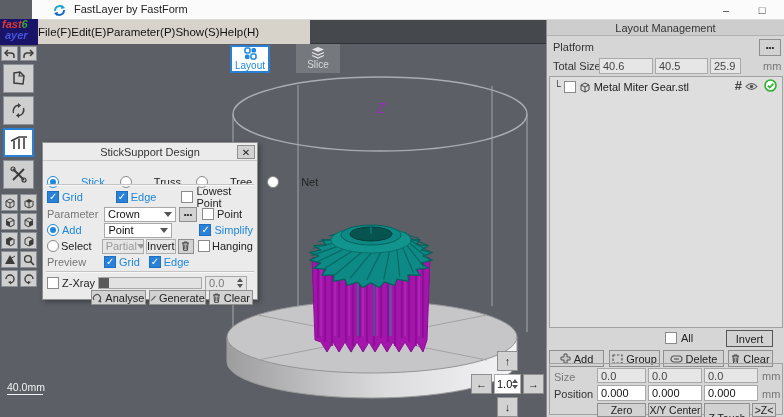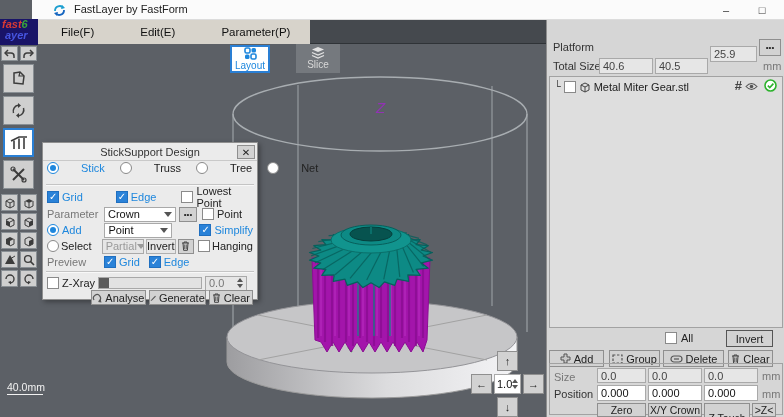--- a/index.html
+++ b/index.html
@@ -4,21 +4,21 @@
 <style>
   html,body{margin:0;padding:0;background:#888;}
   .app{position:relative;width:784px;height:417px;overflow:hidden;
        font-family:"Liberation Sans",sans-serif;font-size:11px;color:#222;
        background:#5c6066;user-select:none;}
   .abs{position:absolute;box-sizing:border-box;}
   
   .titlebar{left:0;top:0;width:784px;height:20px;background:#fbfbfb;border-bottom:1px solid #dcdcdc;display:flex;align-items:center;margin-left:32px;}
   .wbtn{width:36px;height:20px;display:flex;align-items:center;justify-content:center;color:#333;font-size:11px;}
   .menubar{left:38px;top:20px;width:272px;height:24px;background:#d7d3cb;display:flex;align-items:center;}
-  .menuitem{padding:0 23px;font-size:11.5px;color:#111;text-align:center;}
+  .menuitem{padding:0 0;font-size:11.5px;color:#111;text-align:center;}
   .menufill{left:310px;top:20px;width:236px;height:24px;background:#45494e;border-bottom:1px solid #2f3337;}
   .logo{left:0;top:19px;width:38px;height:26px;background:#191467;overflow:hidden;line-height:11px;
         font-weight:bold;font-style:italic;font-size:11px;padding-left:2px;z-index:6;}
   
   .btn{background:#d2d2d2;border:1px solid #8f8f8f;display:flex;align-items:center;justify-content:center;gap:3px;color:#222;box-sizing:border-box;}
   .field{background:#e6e6e6;border:1px solid #a9a9a9;display:flex;align-items:center;padding:0 3px;color:#444;box-sizing:border-box;overflow:hidden;}
   .white{background:#fff;color:#111;}
   .cb{width:12px;height:12px;background:#fff;border:1px solid #8a8a8a;position:relative;flex:none;box-sizing:border-box;}
   .cb.on{background:#2a82d8;border-color:#1f6fc0;}
   .cb.on::after{content:"✓";position:absolute;left:1px;top:-1px;color:#fff;font-size:10px;line-height:12px;}
@@ -298,21 +298,21 @@
     </div>
     <div class="abs btn" style="left:523px;top:330px;width:21px;height:20px">→</div>
     <div class="abs btn" style="left:497px;top:353px;width:21px;height:20px">↓</div>
 
     <div class="abs dlg">
       <div class="abs" style="left:0;top:0;right:0;height:18px;border-bottom:1px solid #c9c9c9;display:flex;align-items:center;justify-content:center">
         <span style="color:#333">StickSupport Design</span>
       </div>
       <div class="abs btn" style="right:2px;top:2px;width:18px;height:14px;font-size:10px">✕</div>
 
-      <div class="drow" style="top:17px;gap:11px">
+      <div class="drow" style="top:31px;gap:11px">
         <span class="rd on"></span>
         <svg width="13" height="12" viewBox="0 0 14 13">
             <path d="M1,5 L7,2 L13,2" fill="none" stroke="#1e87dd" stroke-width="1.4"></path>
             <line x1="3" y1="4.5" x2="3" y2="11" stroke="#1e87dd" stroke-width="1.4"></line>
             <line x1="7" y1="3" x2="7" y2="11" stroke="#1e87dd" stroke-width="1.4"></line>
             <line x1="11" y1="2.5" x2="11" y2="11" stroke="#1e87dd" stroke-width="1.4"></line>
           </svg>
         <span class="blue">Stick</span>
         <span class="rd" style="margin-left:4px"></span>
         <svg width="12" height="12" viewBox="0 0 12 12">
@@ -444,28 +444,31 @@
               <line x1="3.7" y1="3.5" x2="3.7" y2="8" stroke="#444" stroke-width="0.8"></line>
               <line x1="5.3" y1="3.5" x2="5.3" y2="8" stroke="#444" stroke-width="0.8"></line>
             </svg>
           <span>Clear</span>
         </span>
       </div>
     </div>
   </div>
 
   <div class="abs rpanel">
+    <div class="abs rphead">
+      <span>Layout Management</span>
+    </div>
 
     <div class="abs lab" style="left:6px;top:21px">Platform</div>
     <div class="abs btn" style="left:212px;top:19px;width:22px;height:17px;font-size:8px">•••</div>
 
     <div class="abs lab" style="left:6px;top:40px">Total Size</div>
     <div class="abs field" style="left:52px;top:38px;width:54px;height:16px">40.6</div>
     <div class="abs field" style="left:108px;top:38px;width:53px;height:16px">40.5</div>
-    <div class="abs field" style="left:163px;top:26px;width:47px;height:16px">25.9</div>
+    <div class="abs field" style="left:163px;top:38px;width:31px;height:16px">25.9</div>
     <div class="abs graylab" style="left:216px;top:40px">mm</div>
 
     <div class="abs listbox">
       <div style="display:flex;align-items:center;gap:3px;padding:3px 4px;position:relative">
         <span style="color:#555;font-family:'DejaVu Sans Mono',monospace">└</span>
         <span class="cb"></span>
         <svg width="12" height="12" viewBox="0 0 12 12">
             <path d="M2,4 L6,2 L10,4 L10,9 L6,11 L2,9 Z M2,4 L6,6 L10,4 M6,6 L6,11" fill="none" stroke="#444" stroke-width="1"></path>
           </svg>
         <span style="color:#222">Metal Miter Gear.stl</span>
@@ -522,17 +525,17 @@
     <div class="abs field" style="left:157px;top:348px;width:54px;height:15px">0.0</div>
     <div class="abs graylab" style="left:215px;top:350px">mm</div>
 
     <div class="abs lab" style="left:7px;top:368px">Position</div>
     <div class="abs field white" style="left:50px;top:365px;width:49px;height:16px">0.000</div>
     <div class="abs field white" style="left:101px;top:365px;width:54px;height:16px">0.000</div>
     <div class="abs field white" style="left:157px;top:365px;width:54px;height:16px">0.000</div>
     <div class="abs graylab" style="left:215px;top:368px">mm</div>
 
     <div class="abs btn" style="left:50px;top:383px;width:49px;height:14px;font-size:10.5px">Zero</div>
-    <div class="abs btn" style="left:101px;top:383px;width:54px;height:14px;font-size:10.5px">X/Y Crown</div>
+    <div class="abs btn" style="left:101px;top:383px;width:54px;height:14px;font-size:10.5px">X/Y Center</div>
     <div class="abs btn" style="left:157px;top:383px;width:46px;height:30px;font-size:10.5px">Z Touch</div>
     <div class="abs btn" style="left:205px;top:383px;width:24px;height:14px;font-size:10.5px">&gt;Z&lt;</div>
   </div>
 </div>
 
 </body></html>

